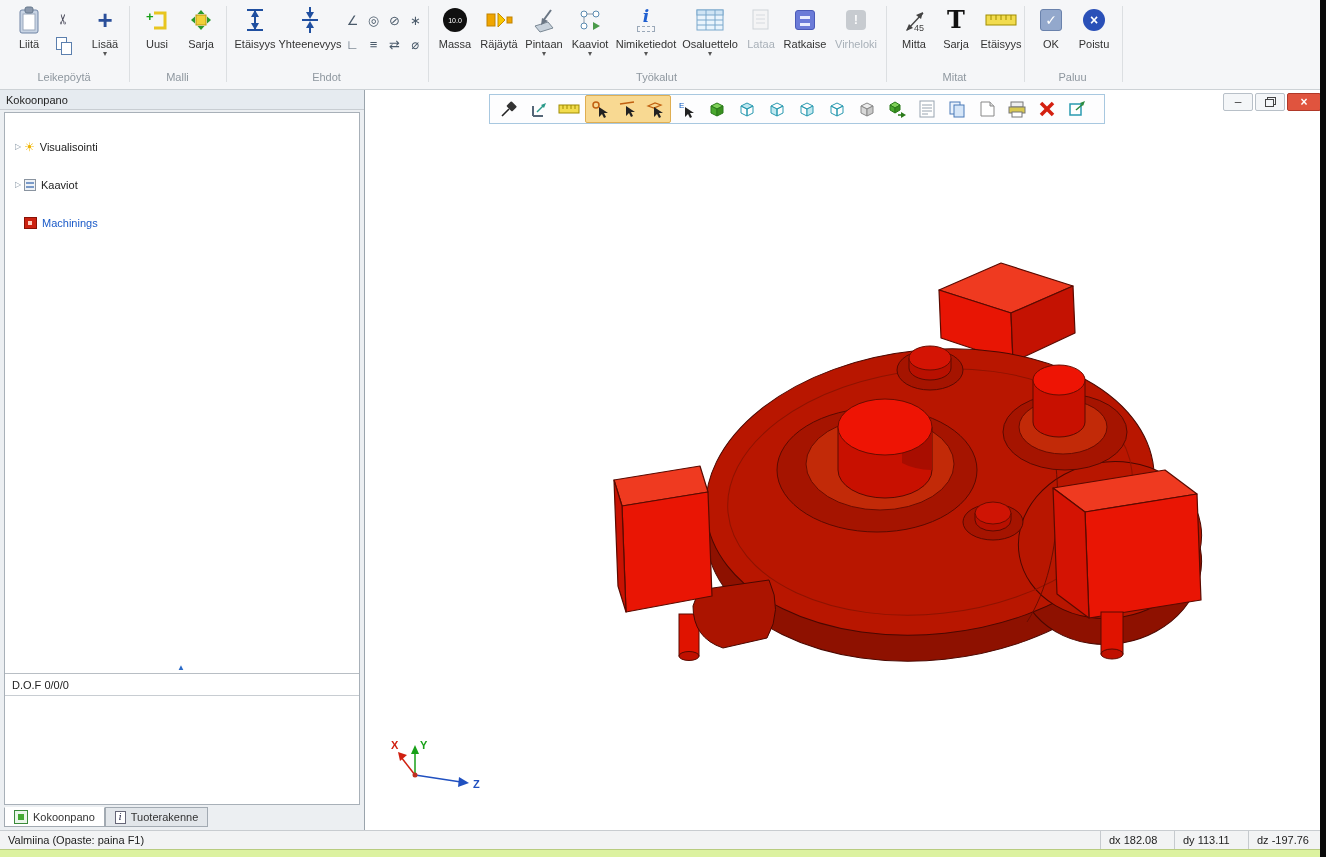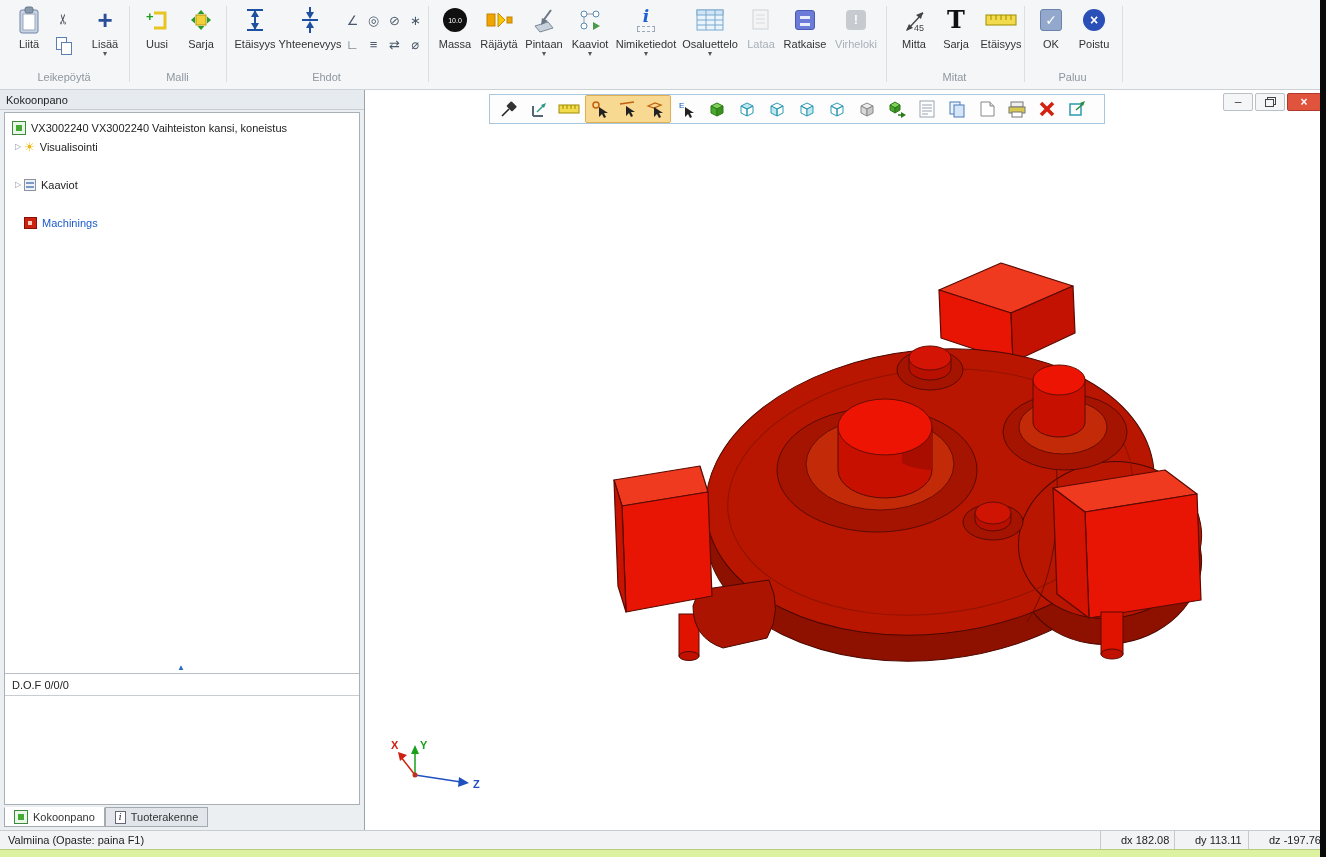--- a/index.html
+++ b/index.html
@@ -69,21 +69,21 @@
 .wbtn.close{background:#e0543e;border-color:#b03828;color:#fff;font-weight:bold;width:34px}
 .ic-restore{position:relative;width:11px;height:10px}
 .ic-restore::before{content:"";position:absolute;right:0;top:0;width:7px;height:6px;border:1px solid #444}
 .ic-restore::after{content:"";position:absolute;left:0;bottom:0;width:7px;height:6px;border:1px solid #444;background:#f4f6f8}
 .model{position:absolute;left:0;top:0}
 .axis{position:absolute;left:24px;top:645px}
 
 
 .statusbar{position:absolute;left:0;top:830px;width:1320px;height:19px;background:#f2f3f4;border-top:1px solid #c8ccd0;font-size:11px;color:#222}
 .smsg{position:absolute;left:8px;top:0;height:100%;display:flex;align-items:center}
-.scell{position:absolute;top:0;height:100%;border-left:1px solid #c6cace;display:flex;align-items:center;padding-left:20px;white-space:nowrap;overflow:hidden}
+.scell{position:absolute;top:0;height:100%;border-left:1px solid #c6cace;display:flex;align-items:center;padding-left:8px;white-space:nowrap;overflow:hidden}
 .greenstrip{position:absolute;left:0;top:849px;width:1320px;height:8px;background:#dcf2a0;border-top:1px solid #b8cc80}
 .blackedge{position:absolute;left:1320px;top:0;width:6px;height:857px;background:#0a0a0a}
 </style>
 </head>
 <body>
 
 <div id="app">
 
   <div class="ribbon">
 
@@ -253,20 +253,21 @@
           <span class="i-solve"></span>
         </span>
       <span>Ratkaise</span>
     </div>
     <div class="rbtn dis" style="left:830px;width:52px">
       <span class="ric">
           <span class="i-errlog">!</span>
         </span>
       <span>Virheloki</span>
     </div>
+    <div class="glabel" style="left:428px;width:457px">Työkalut</div>
     <div class="gdiv" style="left:886px"></div>
 
     <div class="rbtn" style="left:894px;width:40px">
       <span class="ric">
         <svg width="28" height="28">
             <line x1="7" y1="24" x2="23" y2="7" stroke="#444" stroke-width="1.4"></line>
             <polygon points="23,6 16,9 21,13" fill="#444"></polygon>
             <polygon points="6,25 13,22 9,18" fill="#444"></polygon>
             <text x="14" y="25" font-size="9" fill="#444">45</text>
           </svg>
@@ -307,24 +308,20 @@
         </span>
       <span>Poistu</span>
     </div>
     <div class="glabel" style="left:1024px;width:97px">Paluu</div>
     <div class="gdiv" style="left:1122px"></div>
   </div>
 
   <div class="lpanel">
     <div class="phead">Kokoonpano</div>
     <div class="treebox">
-      <div class="trow" style="top:5px;padding-left:5px">
-        <span class="ti ti-asm"></span>
-        <span>VX3002240 VX3002240 Vaihteiston kansi, koneistus</span>
-      </div>
       <div class="trow" style="top:24px;padding-left:5px">
         <span class="texp">▷</span>
         <span class="ti ti-sun">☀</span>
         <span>Visualisointi</span>
       </div>
       <div class="trow" style="top:62px;padding-left:5px">
         <span class="texp">▷</span>
         <span class="ti ti-ilm"></span>
         <span>Kaaviot</span>
       </div>

